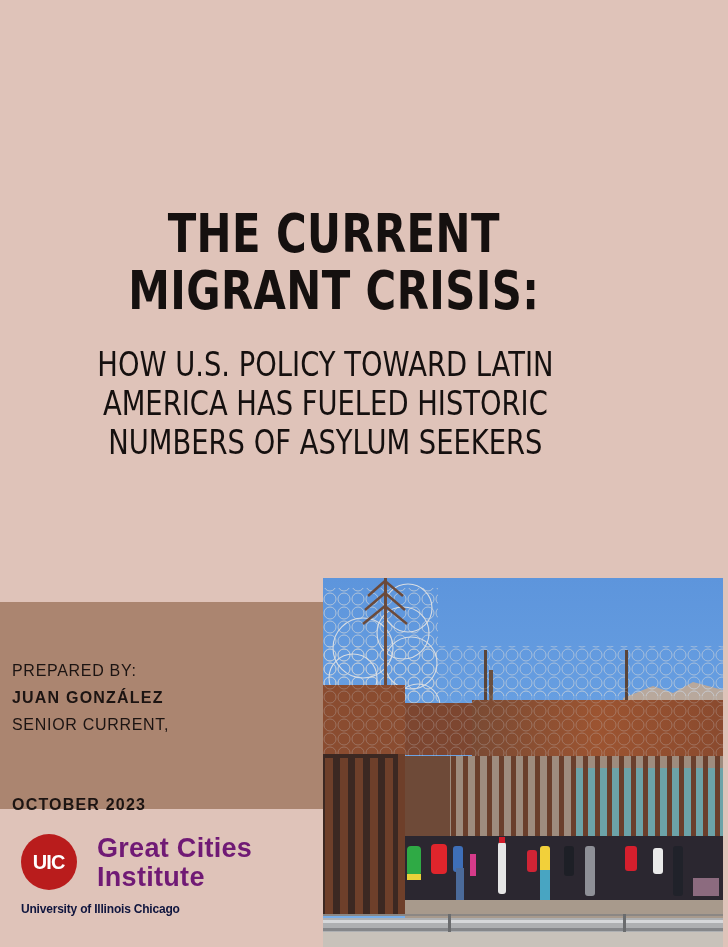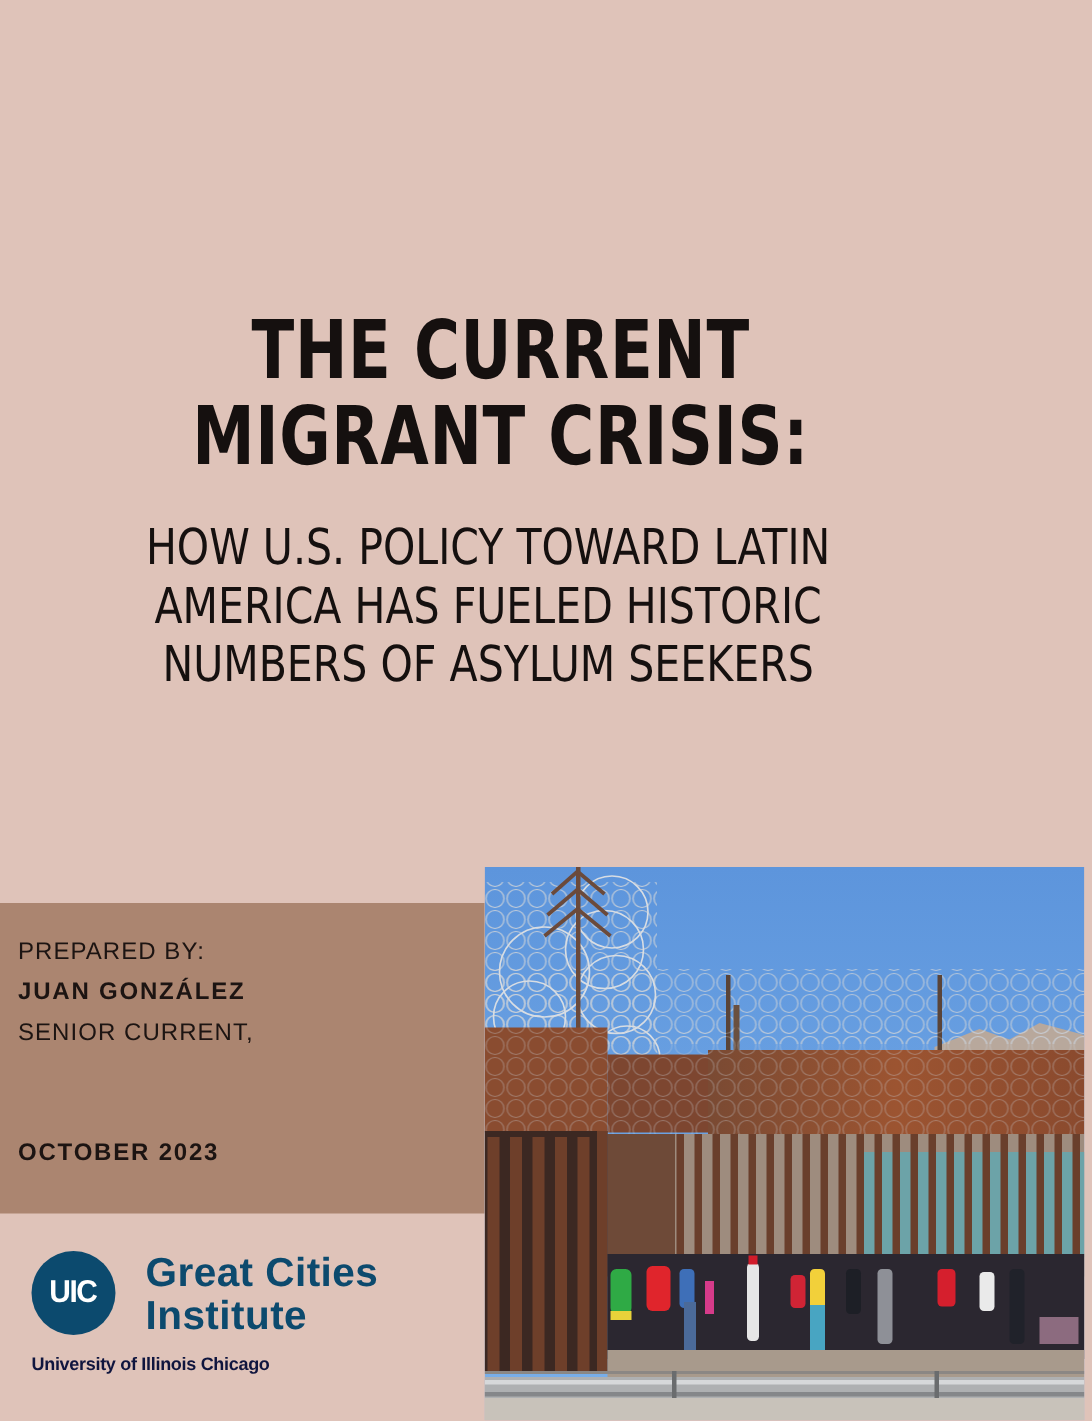--- a/index.html
+++ b/index.html
@@ -26,36 +26,36 @@
     transform: scaleX(0.83); transform-origin: left top;
     white-space: nowrap;
   }
   .prepared-panel {
     position: absolute; left: 0; top: 602px; width: 323px; height: 207px;
     background: #ab8570;
   }
   .prep-line {
     position: absolute; left: 12px; color: #1c1412;
     font-family: "Liberation Sans", sans-serif; font-size: 16px;
-    letter-spacing: 0.7px; white-space: nowrap;
+    letter-spacing: 0.7px; white-space: nowrap; margin-top: 36px;
   }
   .prep-line.bold { font-weight: bold; letter-spacing: 1.2px; }
   .logo-area { position: absolute; left: 0; top: 809px; width: 323px; height: 138px; }
   .uic-circle {
     position: absolute; left: 21px; top: 834px; width: 56px; height: 56px;
-    border-radius: 50%; background: #0c4a6e;
+    border-radius: 50%; background: #b91c1c;
     display: flex; align-items: center; justify-content: center;
   }
   .uic-text {
     color: #ffffff; font-family: "Liberation Sans", sans-serif; font-weight: bold;
     font-size: 21px; letter-spacing: -1px;
     transform: scaleX(0.95);
   }
   .gci-name {
-    position: absolute; left: 97px; top: 834px; color: #0c4a6e;
+    position: absolute; left: 97px; top: 834px; color: #701a75;
     font-family: "Liberation Sans", sans-serif; font-weight: bold;
     font-size: 27px; line-height: 29px; letter-spacing: 0.3px;
   }
   .university {
     position: absolute; left: 21px; top: 902px; color: #0f153e;
     font-family: "Liberation Sans", sans-serif; font-weight: bold;
     font-size: 12px; letter-spacing: -0.2px; white-space: nowrap;
   }
   .photo {
     position: absolute; left: 323px; top: 578px; width: 400px; height: 369px;

